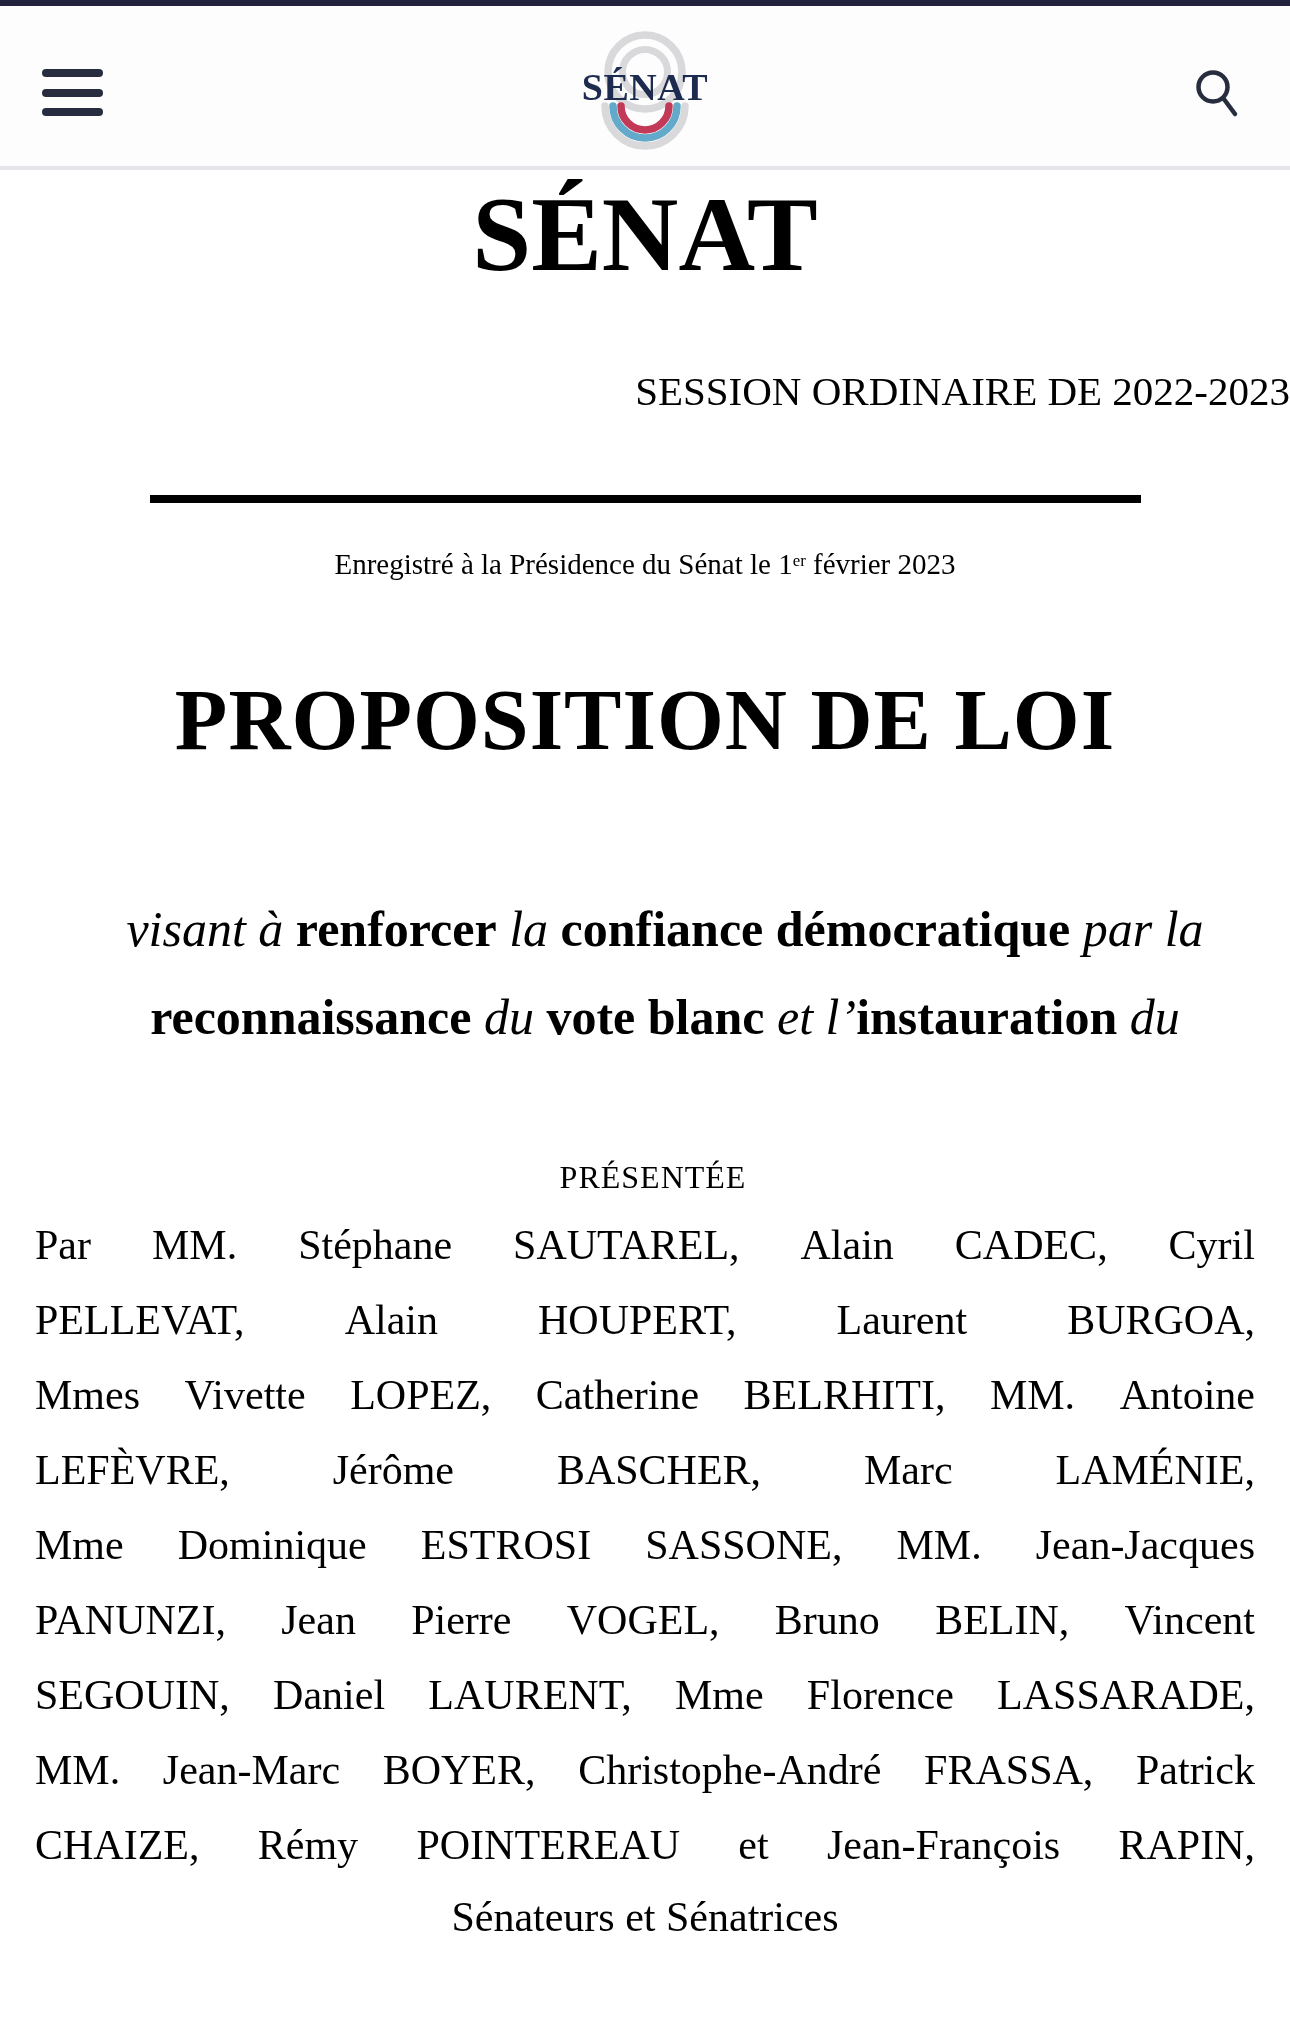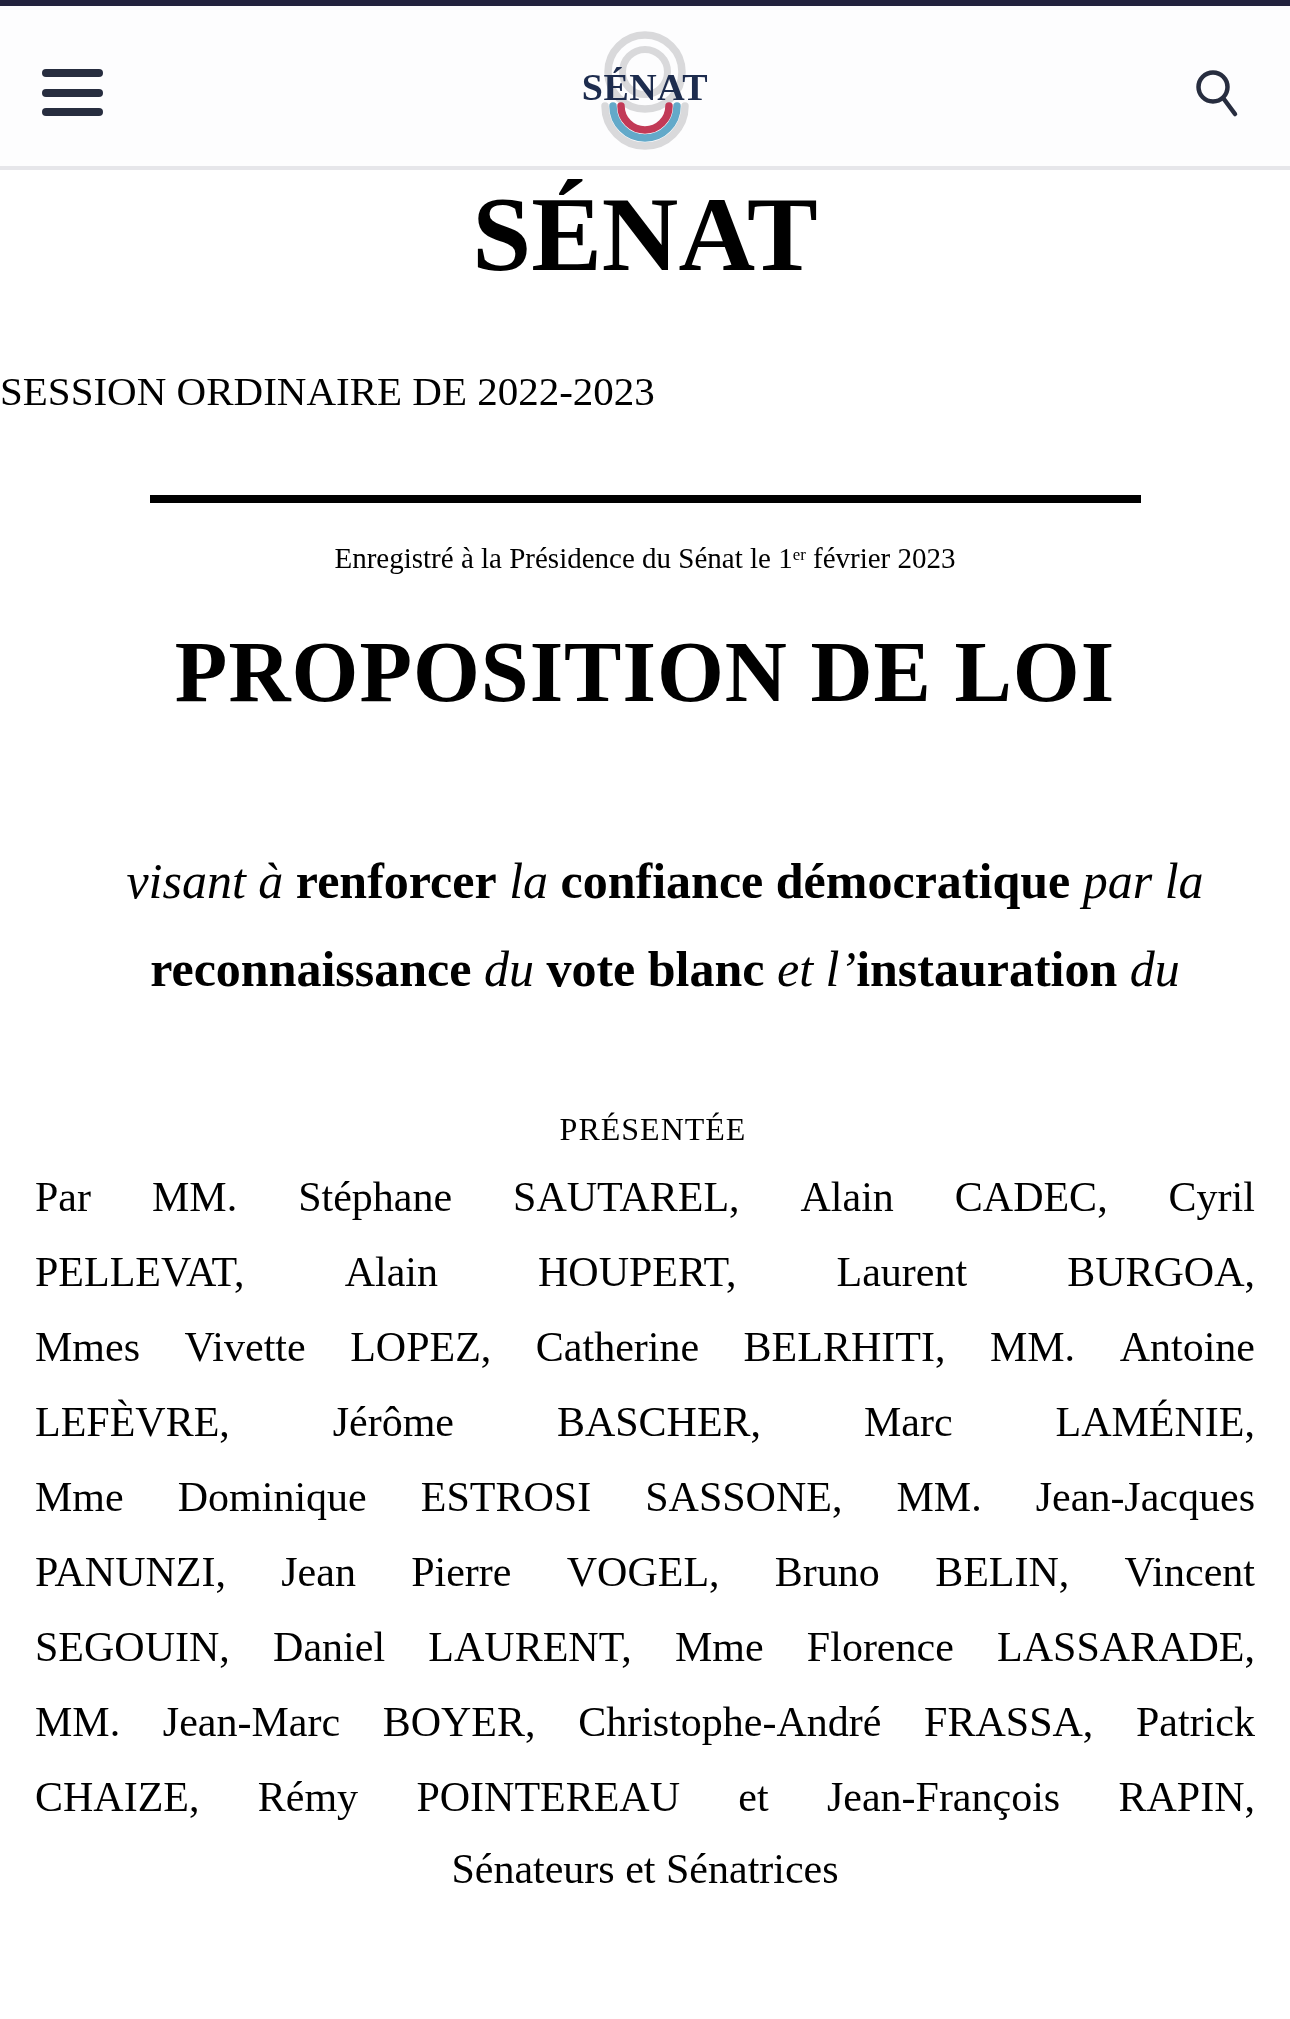--- a/index.html
+++ b/index.html
@@ -41,37 +41,37 @@
     background: none; border: none; padding: 0; cursor: pointer;
   }
 
   
   main { background: #ffffff; }
   .doc-title {
     margin: 12px 0 0; text-align: center;
     font-size: 106px; line-height: 105px; font-weight: 700;
   }
   .session {
-    margin-top: 78px; text-align: left;
+    margin-top: 78px; text-align: right;
     font-size: 41px; line-height: 53px;
   }
   .double-rule {
     margin: 77px auto 0; width: 991px; height: 3px;
     border-top: 4px solid #000; border-bottom: 4px solid #000;
   }
   .registration {
     margin-top: 36px; text-align: center;
-    font-size: 29px; line-height: 38px;
+    font-size: 29px; line-height: 51px;
   }
   .registration sup {
     font-size: 0.58em; vertical-align: baseline;
     position: relative; top: -0.48em;
   }
   .law-heading {
-    margin: 40px 0 0; text-align: center;
+    margin: 76px 0 0; text-align: center;
     font-size: 86px; line-height: 100px; font-weight: 700; letter-spacing: 1px;
   }
   .subtitle {
     margin-top: 115px; padding: 0 24px;
     text-align: center; font-size: 50px; line-height: 88px; margin-left: 40px;
   }
   .seg.i { font-style: italic; }
   .seg.b { font-weight: 700; }
   .presented {
     margin-top: 94px; text-align: center;

